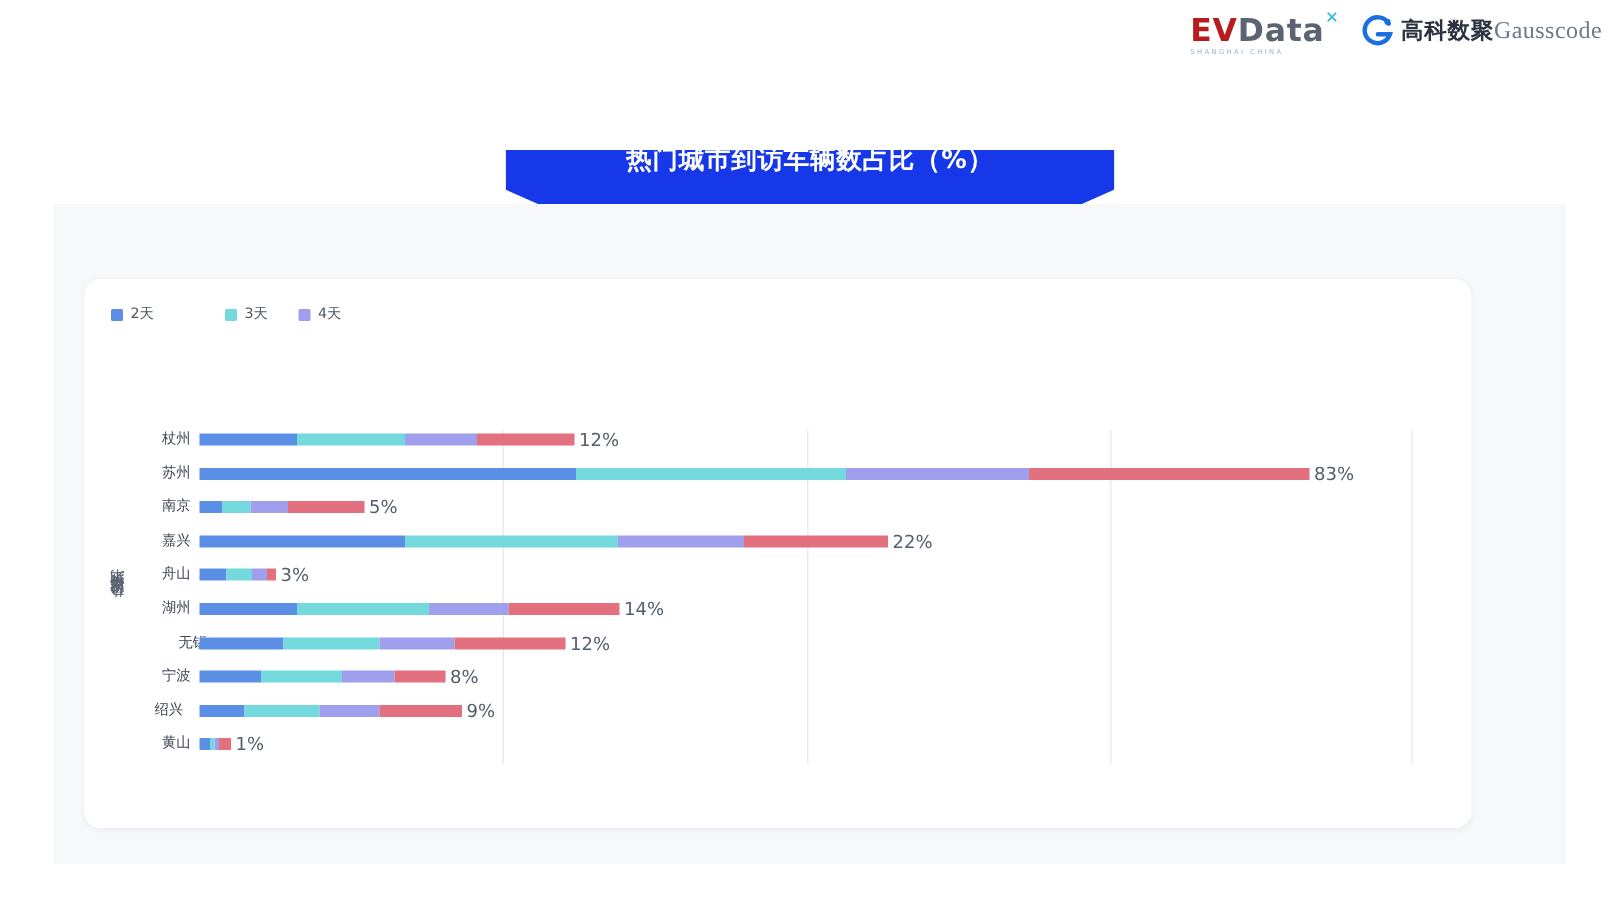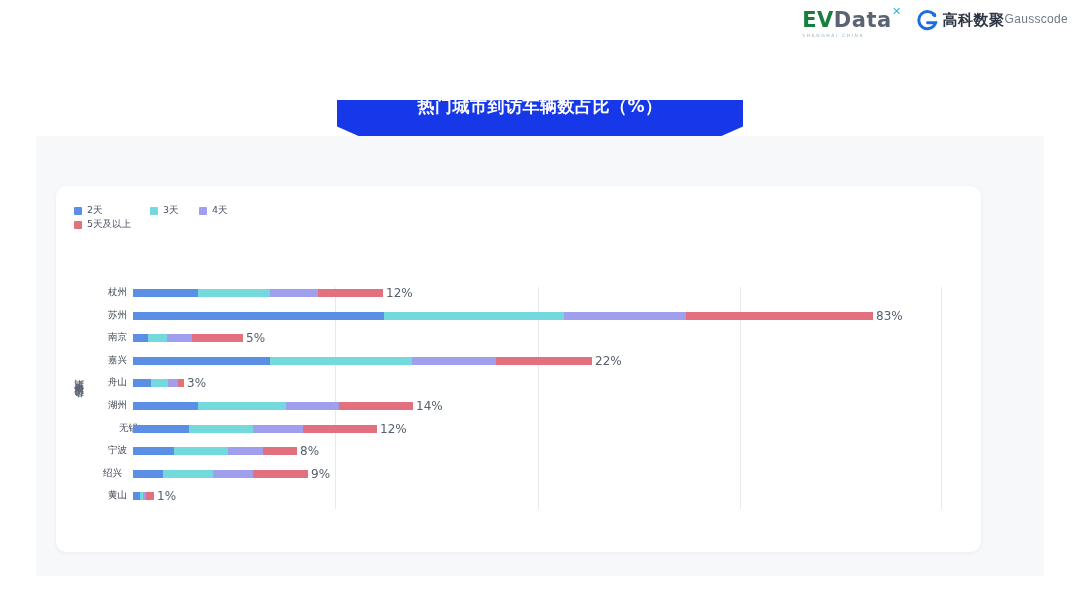--- a/index.html
+++ b/index.html
@@ -25,21 +25,21 @@
     gap: 14px;
   }
   .logo-evdata { position: relative; padding-right: 10px; }
   .logo-evdata .word {
     font-family: "DejaVu Sans", sans-serif;
     font-size: 21px;
     font-weight: bold;
     letter-spacing: 0.5px;
     line-height: 1;
   }
-  .logo-evdata .ev { color: #15803d; }
+  .logo-evdata .ev { color: #b91c1c; }
   .logo-evdata .data { color: #5B6473; }
   .logo-evdata .xmark {
     position: absolute;
     top: -4px; right: 0px;
     color: #29B6E8;
     font-size: 11px;
     font-weight: bold;
     font-family: "DejaVu Sans", sans-serif;
   }
   .logo-evdata .sub {
@@ -52,22 +52,22 @@
   }
   .logo-gauss { display: flex; align-items: center; gap: 5px; }
   .gauss-mark { width: 22px; height: 22px; display:block; }
   .logo-gauss .texts { display: flex; flex-direction: row; line-height: 1.05; }
   .logo-gauss .cn {
     font-size: 15px; font-weight: bold; color: #2B3340;
     letter-spacing: 0.5px;
     font-family: "DejaVu Sans", sans-serif;
   }
   .logo-gauss .en {
-    font-size: 12px; color: #6D7A88; letter-spacing: 0.3px;
-    font-family: Liberation Sans, sans-serif;
+    font-size: 16px; color: #6D7A88; letter-spacing: 0.3px;
+    font-family: Liberation Serif, serif;
   }
 
   
   .ribbon-wrap {
     position: absolute;
     left: 0; right: 0; top: 100px;
     display: flex; justify-content: center;
     pointer-events: none;
   }
   .ribbon {
@@ -101,21 +101,21 @@
     border-radius: 11px;
     box-shadow: 0 1px 4px rgba(32,40,60,0.06);
   }
 
   
   .legend {
     position: absolute;
     left: 74px; top: 203px;
     width: 320px;
   }
-  .legend-row { display: flex; align-items: flex-end; height: 14px; }
+  .legend-row { display: flex; align-items: flex-start; height: 14px; }
   .legend-item { display: flex; align-items: center; }
   .legend-swatch {
     width: 8px; height: 8px; border-radius: 1px;
     margin-right: 5px;
   }
   .legend-label {
     font-size: 9.5px;
     color: #4C5566;
     font-family: "DejaVu Sans", sans-serif;
     white-space: nowrap;
@@ -213,26 +213,20 @@
       </div>
       <div class="legend-item" style="width:49px">
         <span class="legend-swatch" style="background:#74D9DD"></span>
         <span class="legend-label">3天</span>
       </div>
       <div class="legend-item">
         <span class="legend-swatch" style="background:#9F9FEE"></span>
         <span class="legend-label">4天</span>
       </div>
     </div>
-    <div class="legend-row">
-      <div class="legend-item">
-        <span class="legend-swatch" style="background:#E3707F"></span>
-        <span class="legend-label">5天及以上</span>
-      </div>
-    </div>
   </div>
 
   <div class="chart">
     <div class="axis-title">
       <span>热门城市排名（从上到下）</span>
     </div>
     <div id="gridlines">
         <div class="gridline" style="left: 335px; top: 287px; height: 222px; background: rgb(232, 234, 238);"></div>
         <div class="gridline" style="left: 538px; top: 287px; height: 222px; background: rgb(232, 234, 238);"></div>
         <div class="gridline" style="left: 740px; top: 287px; height: 222px; background: rgb(232, 234, 238);"></div>

